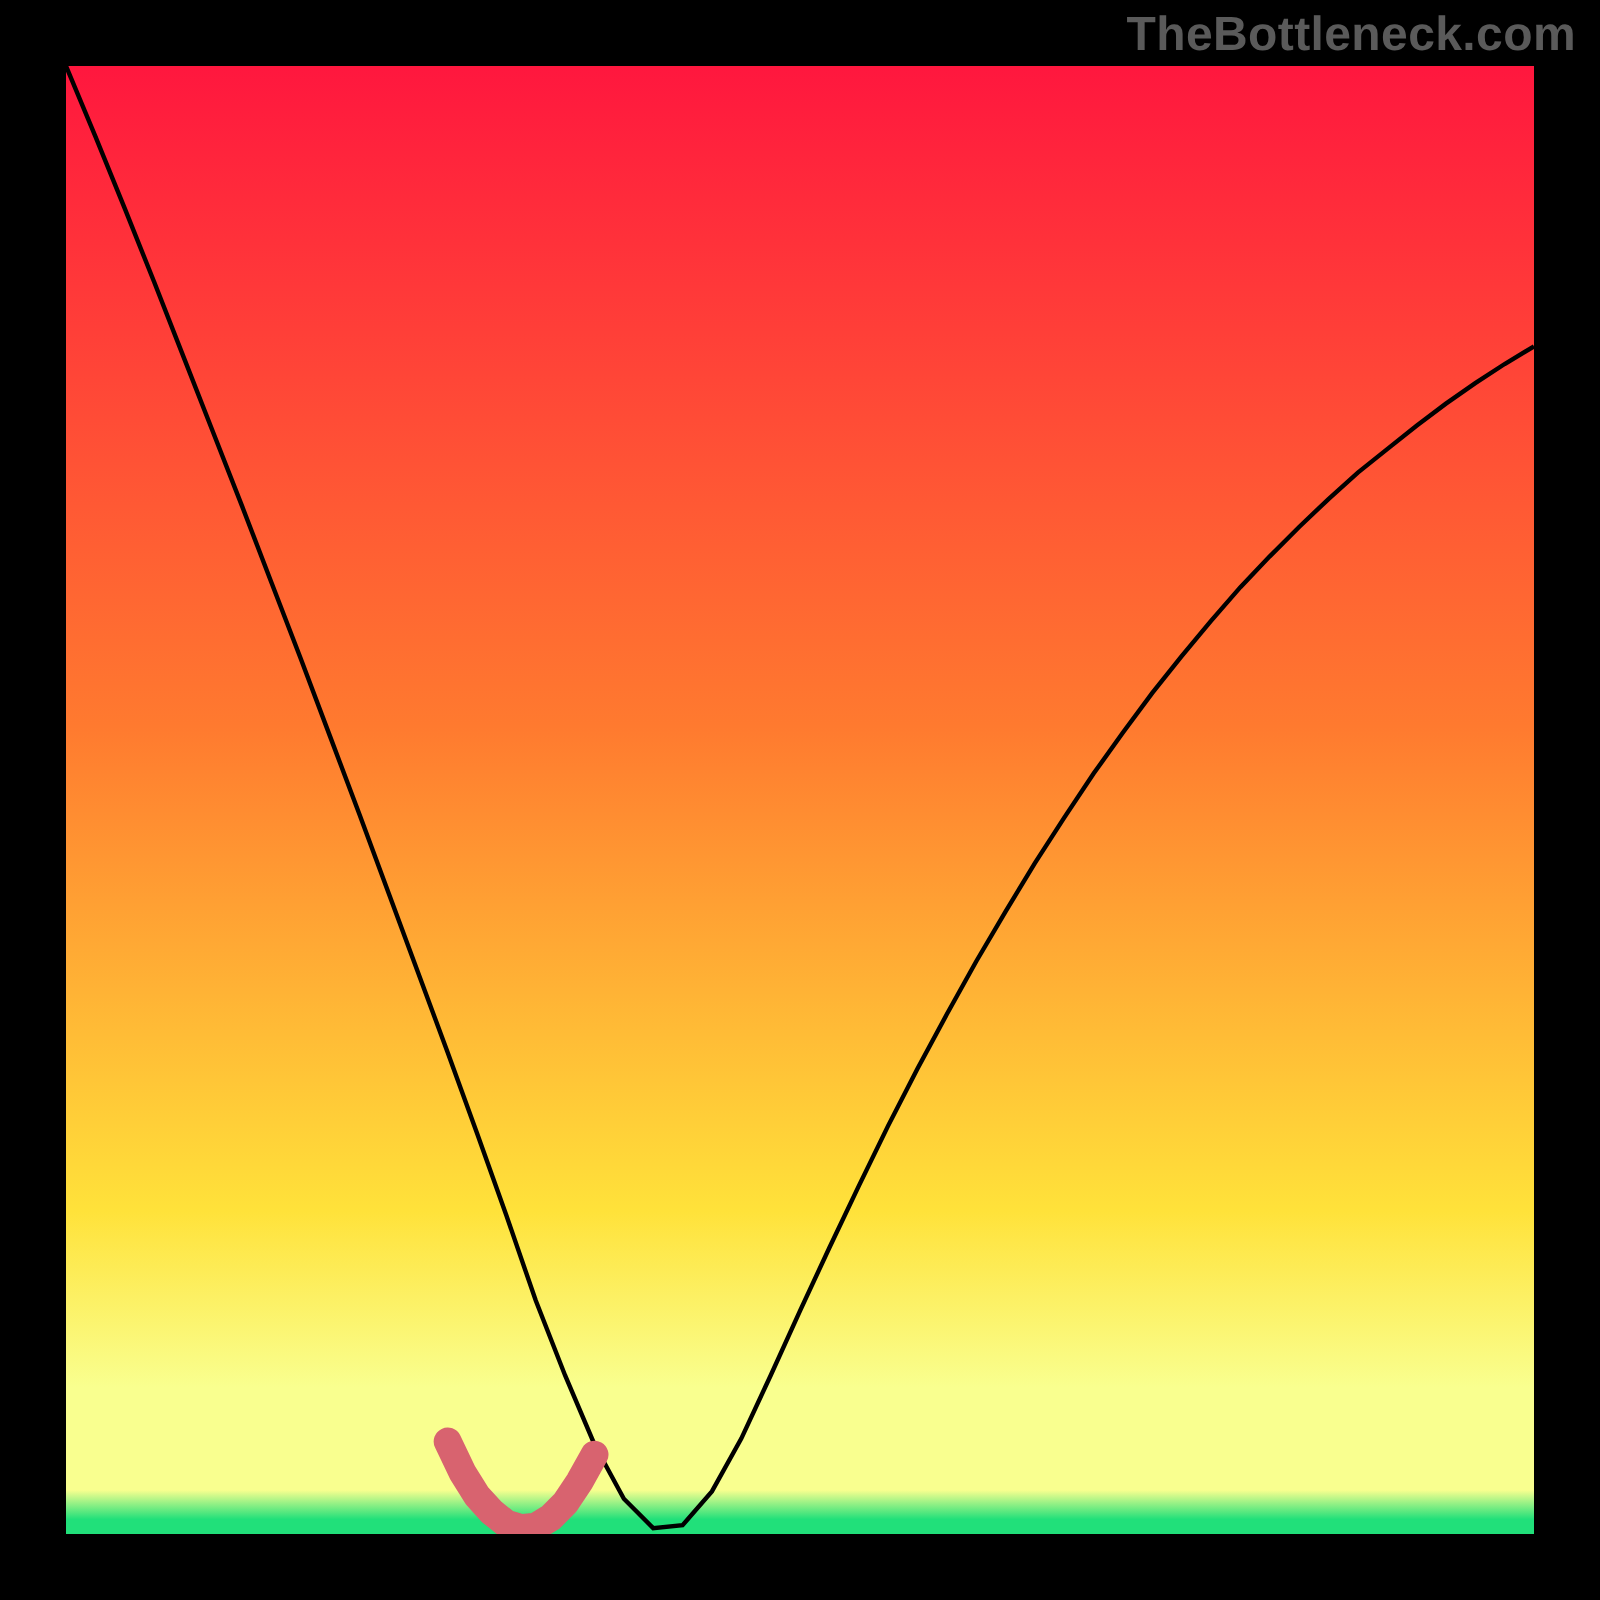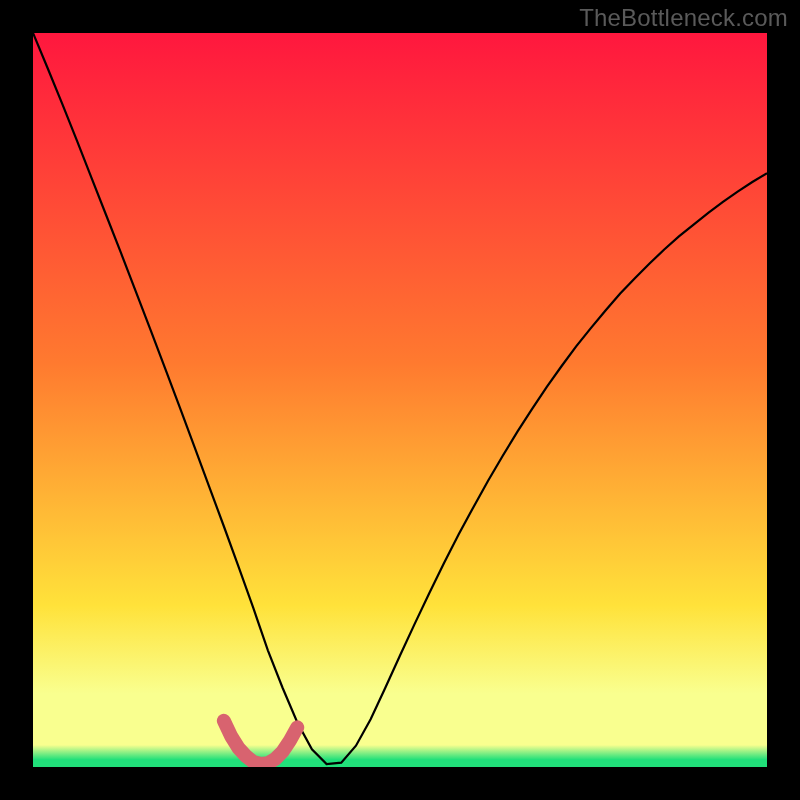--- a/index.html
+++ b/index.html
@@ -25,21 +25,21 @@
     width: 734px;
     height: 734px;
     overflow: hidden;
   }
   .watermark {
     position: absolute;
     top: 4px;
     right: 12px;
     color: #5a5a5a;
     font-size: 24px;
-    font-weight: 400;
+    font-weight: 700;
     letter-spacing: 0.2px;
   }
   svg { display: block; }
 </style>
 </head>
 <body>
 
 <div class="frame">
 
   <div class="watermark">TheBottleneck.com</div>

